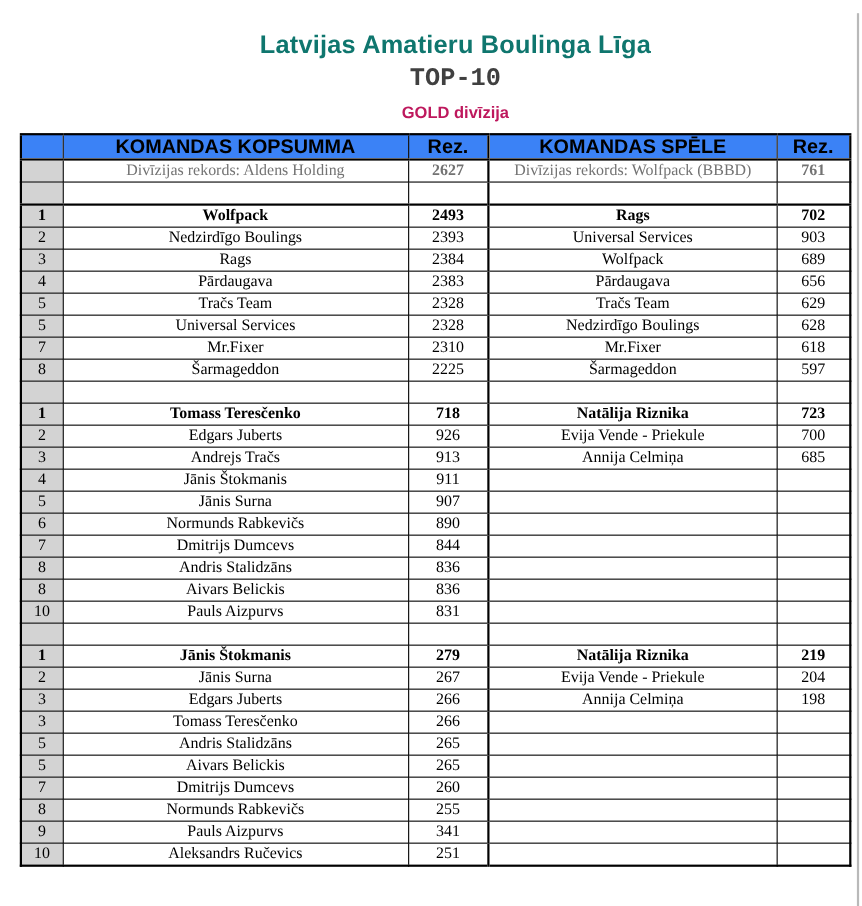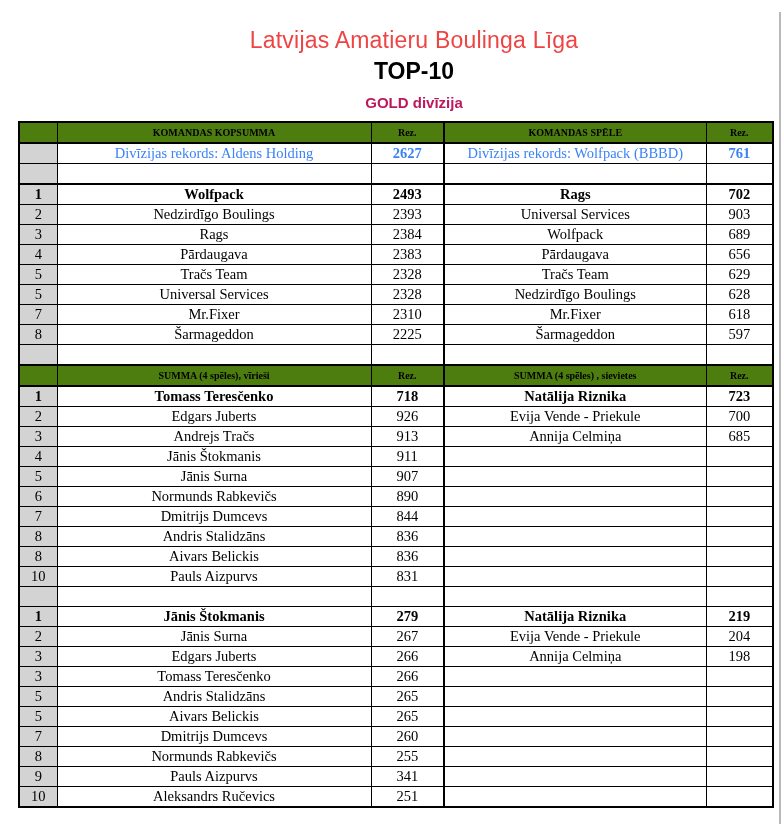--- a/index.html
+++ b/index.html
@@ -19,31 +19,32 @@
     left: 56px;
     top: 0;
     width: 716px;
     text-align: center;
   }
   .main-title {
     position: absolute;
     top: 27px;
     width: 100%;
     font-size: 23px;
-    font-weight: normal;
-    color: #ef4444;
+    font-weight: bold;
+    color: #0f766e;
     letter-spacing: 0.2px;
   }
   .sub-title {
     position: absolute;
     top: 58px;
     width: 100%;
     font-size: 23px;
     font-weight: bold;
-    color: #000000;
+    color: #404040;
+    font-family: Liberation Mono, monospace;
   }
   .division-title {
     position: absolute;
     top: 94px;
     width: 100%;
     font-size: 15px;
     font-weight: bold;
     color: #be185d;
   }
   table.standings {
@@ -66,28 +67,28 @@
     color: #000000;
     white-space: nowrap;
     overflow: hidden;
   }
   
   table.standings td:nth-child(4) { border-left-width: 2px; text-align: center; }
   
   table.standings tr:not(.hdr) td:first-child { background: #d3d3d3; }
   
   table.standings tr.hdr td {
-    background: #4d7c0f;
-    font-family: Liberation Serif, serif;
+    background: #3b82f6;
+    font-family: Liberation Sans, sans-serif;
     font-weight: bold;
-    font-size: 10px;
+    font-size: 18px;
     border-top-width: 2px;
     border-bottom-width: 2px;
   }
-  table.standings tr.record td { color: #3b82f6; }
+  table.standings tr.record td { color: #737373; }
   table.standings tr.record td:nth-child(3),
   table.standings tr.record td:nth-child(5) { font-weight: bold; }
   table.standings tr.bold td { font-weight: bold; }
   table.standings tr.thick-top td { border-top-width: 2px; }
   .window-edge-line {
     position: absolute;
     left: 779px;
     top: 12px;
     width: 2px;
     height: 812px;
@@ -189,27 +190,20 @@
         <td>Šarmageddon</td>
         <td>597</td>
       </tr>
       <tr class="spacer">
         <td></td>
         <td></td>
         <td></td>
         <td></td>
         <td></td>
       </tr>
-      <tr class="hdr">
-        <td></td>
-        <td>SUMMA (4 spēles), vīrieši</td>
-        <td>Rez.</td>
-        <td>SUMMA (4 spēles) , sievietes</td>
-        <td>Rez.</td>
-      </tr>
       <tr class="bold">
         <td>1</td>
         <td>Tomass Teresčenko</td>
         <td>718</td>
         <td>Natālija Riznika</td>
         <td>723</td>
       </tr>
       <tr>
         <td>2</td>
         <td>Edgars Juberts</td>

